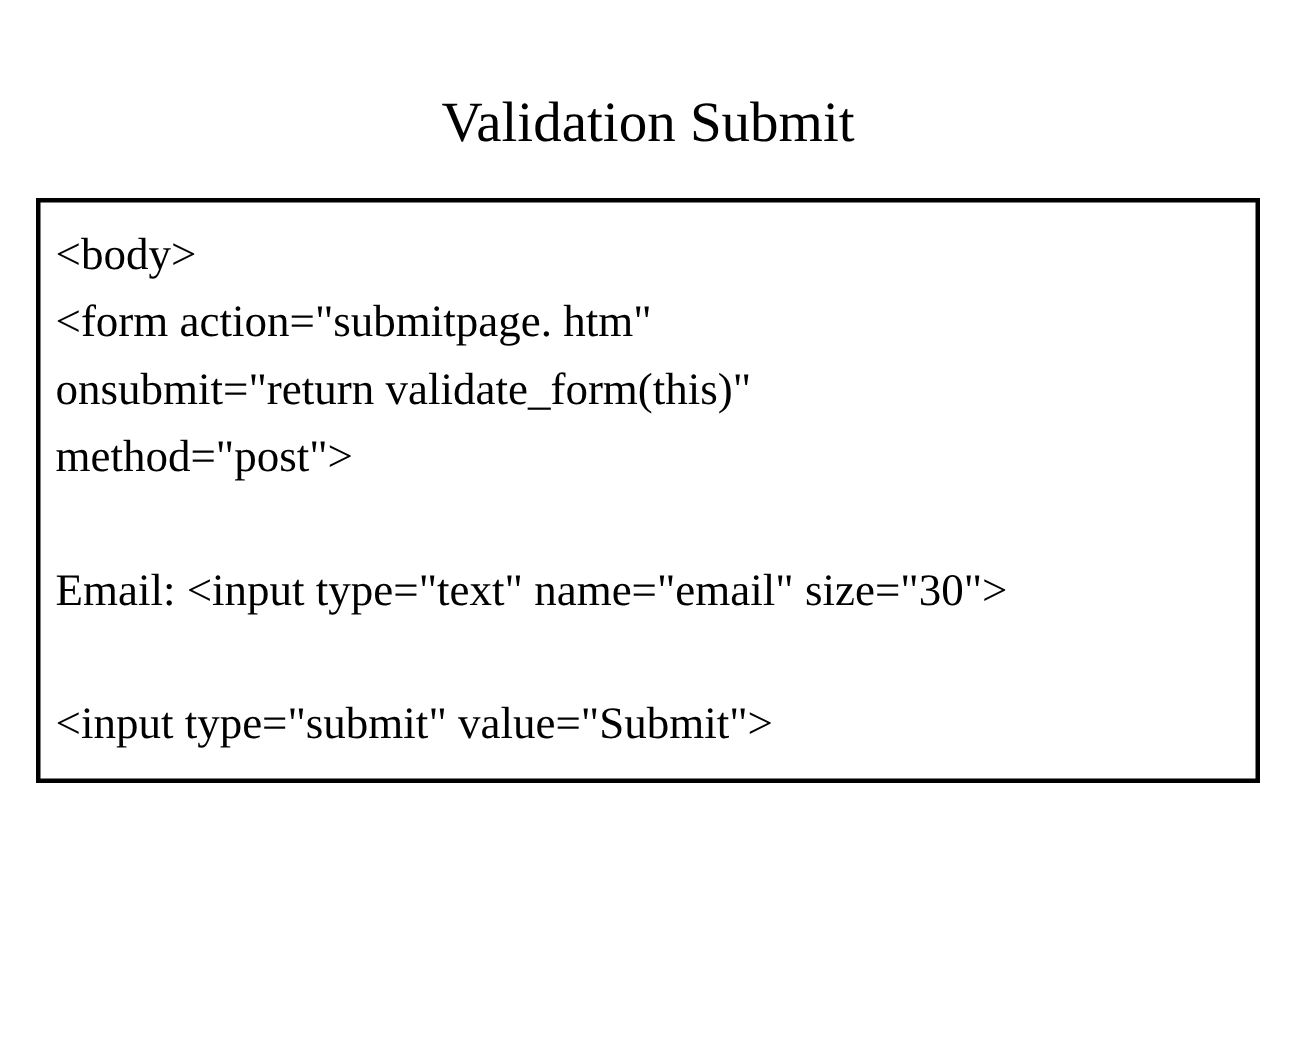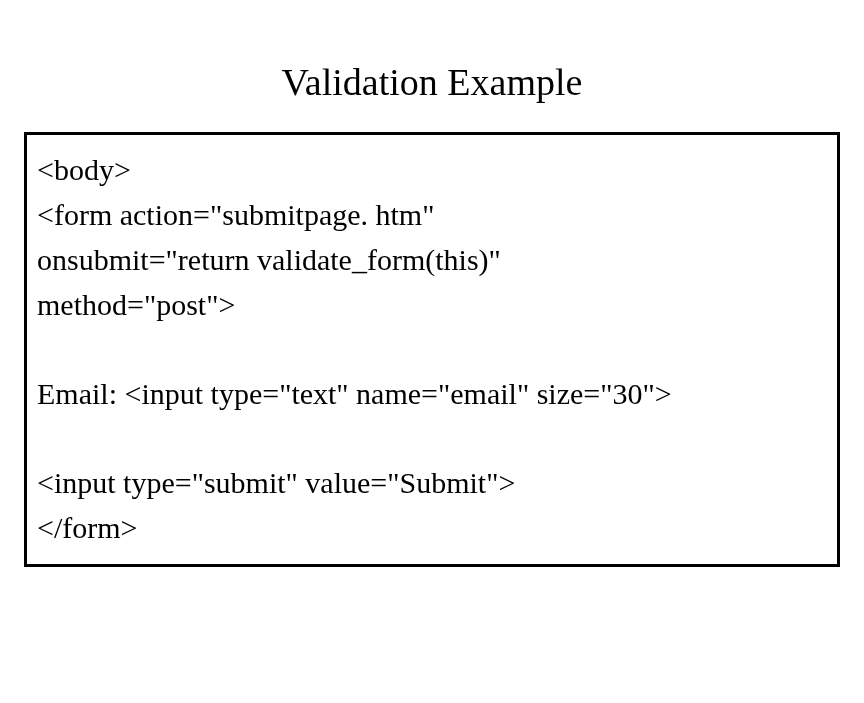--- a/index.html
+++ b/index.html
@@ -32,25 +32,24 @@
       line-height: 1.5;
       white-space: pre;
     }
     .blank-line {
       height: 44px;
     }
   </style>
 </head>
 <body>
 
-<div class="title">Validation Example</div>
+<div class="title">Validation Submit</div>
 
 <div class="code-box">
   <div class="code-line">&lt;body&gt;</div>
   <div class="code-line">&lt;form action="submitpage. htm"</div>
   <div class="code-line">onsubmit="return validate_form(this)"</div>
   <div class="code-line">method="post"&gt;</div>
   <div class="blank-line"></div>
   <div class="code-line">Email: &lt;input type="text" name="email" size="30"&gt;</div>
   <div class="blank-line"></div>
   <div class="code-line">&lt;input type="submit" value="Submit"&gt;</div>
-  <div class="code-line">&lt;/form&gt;</div>
 </div>
 
 </body></html>

